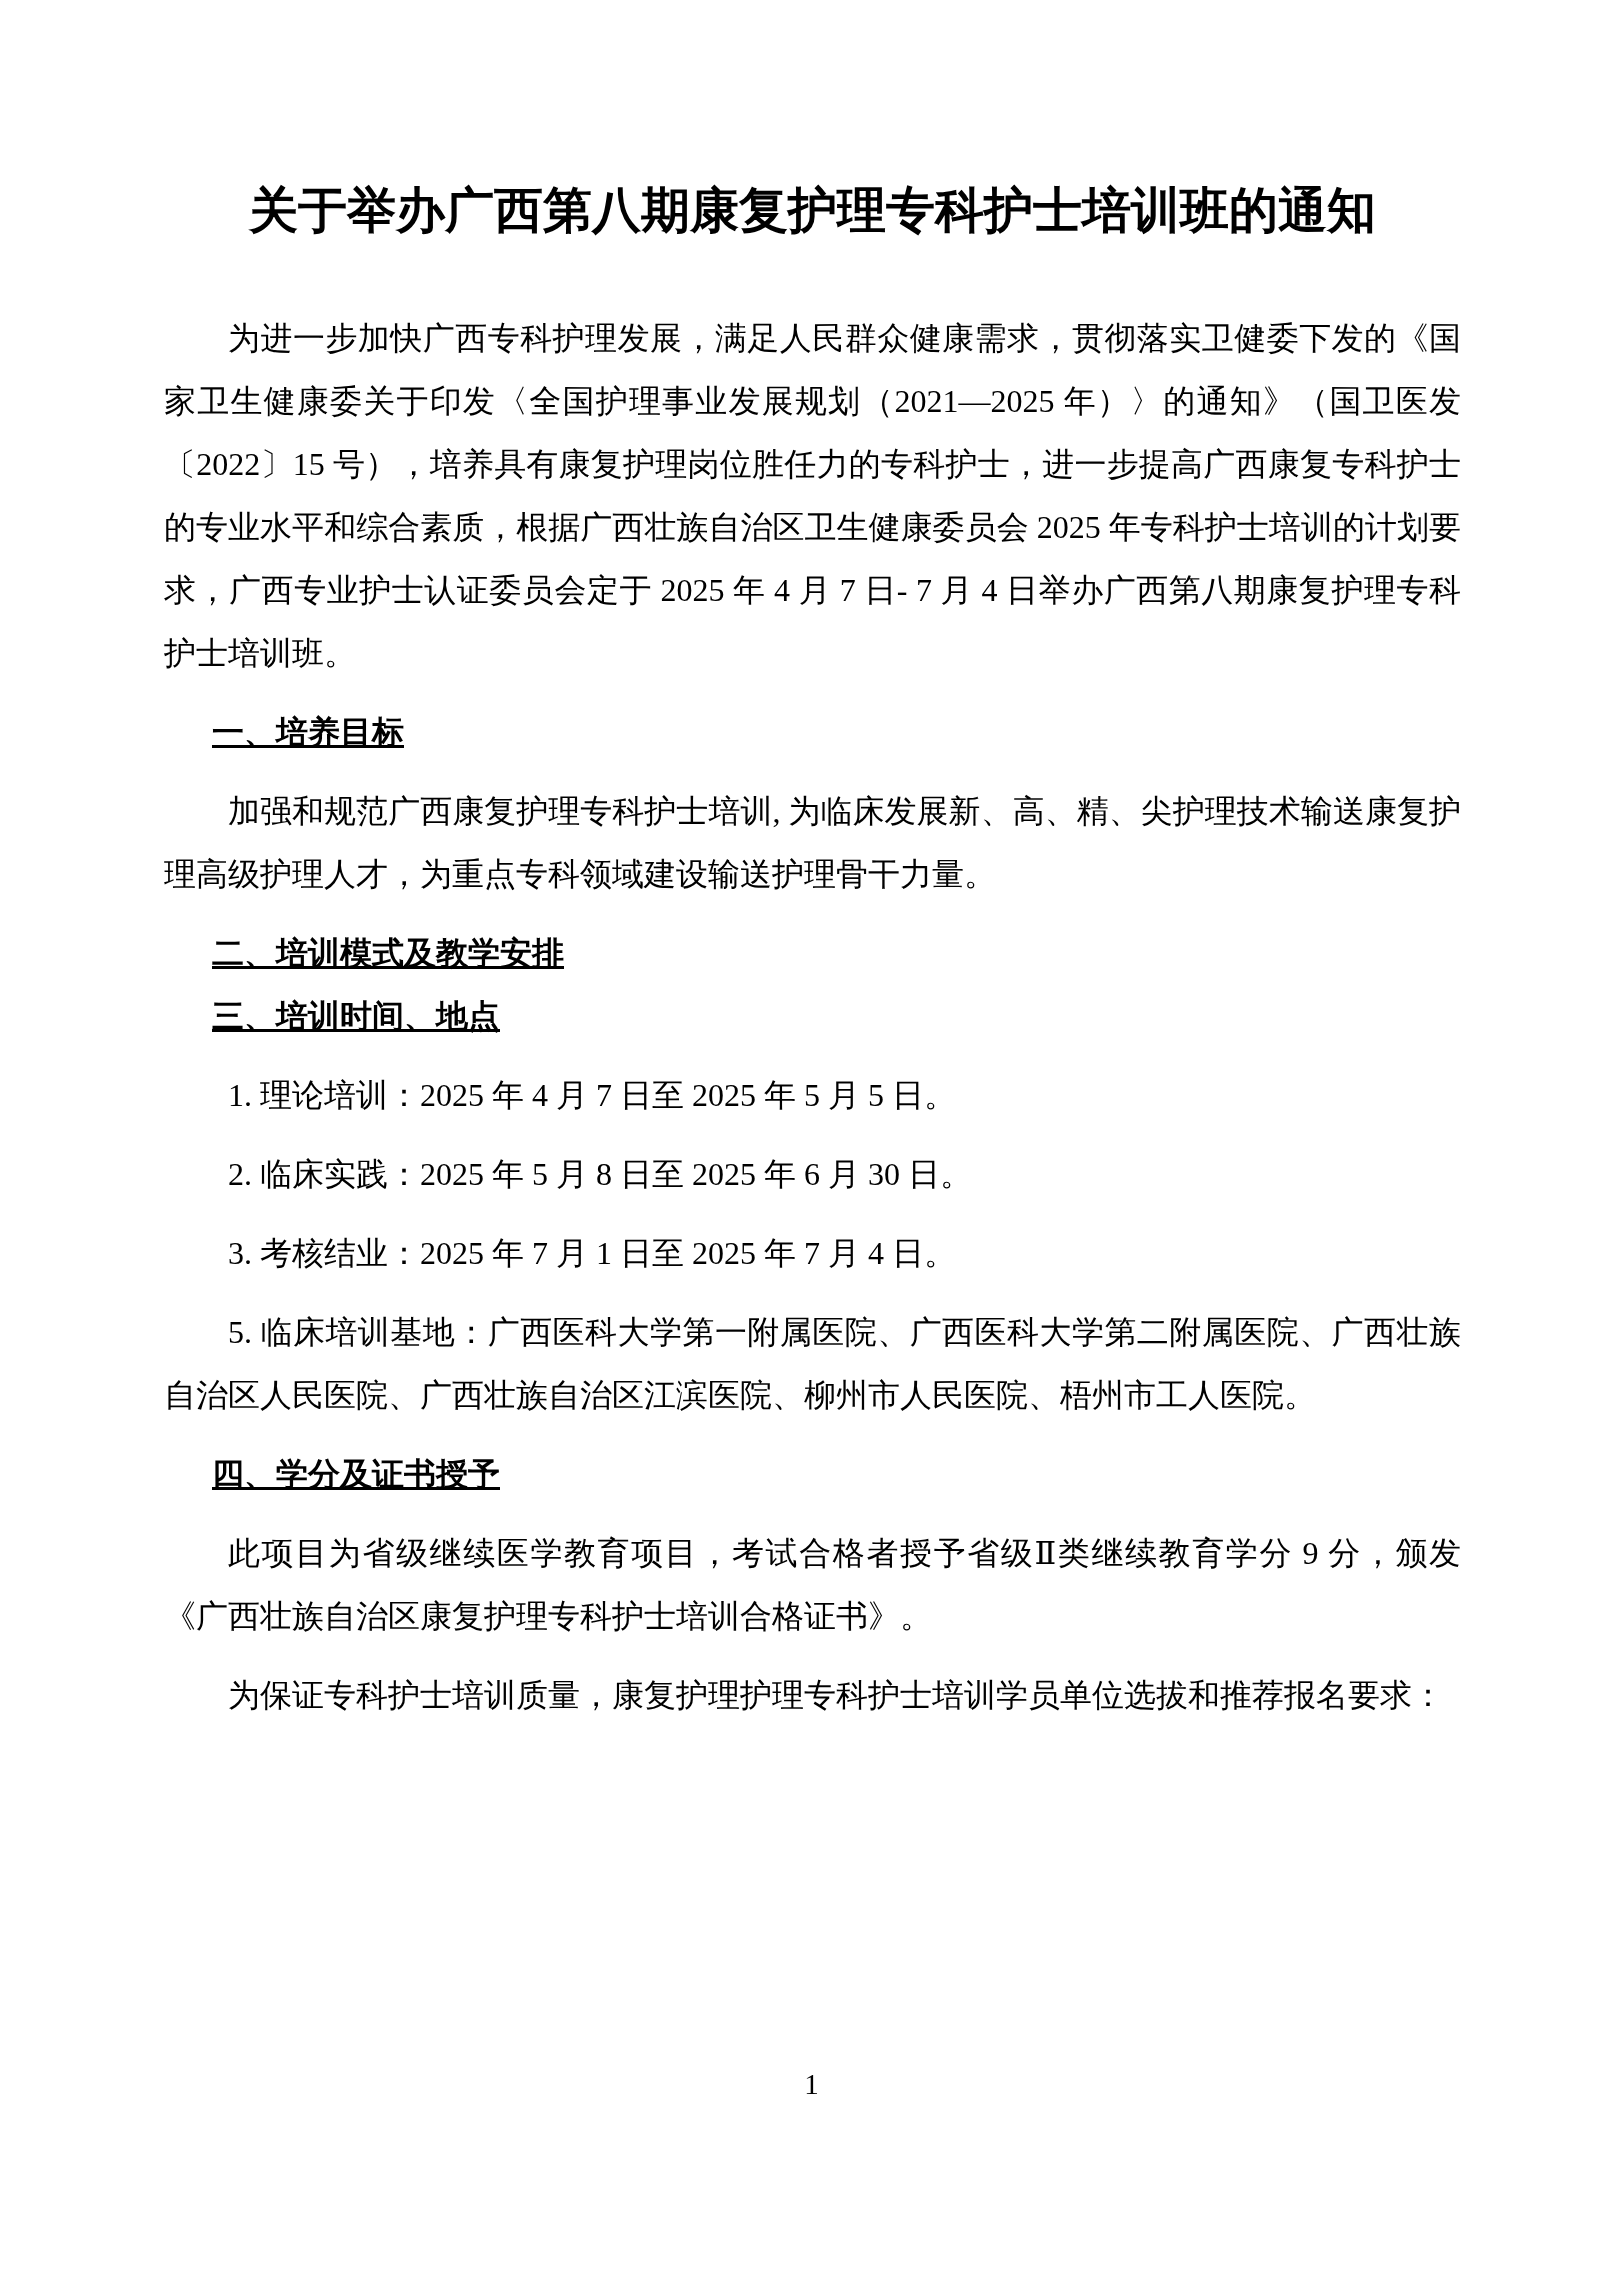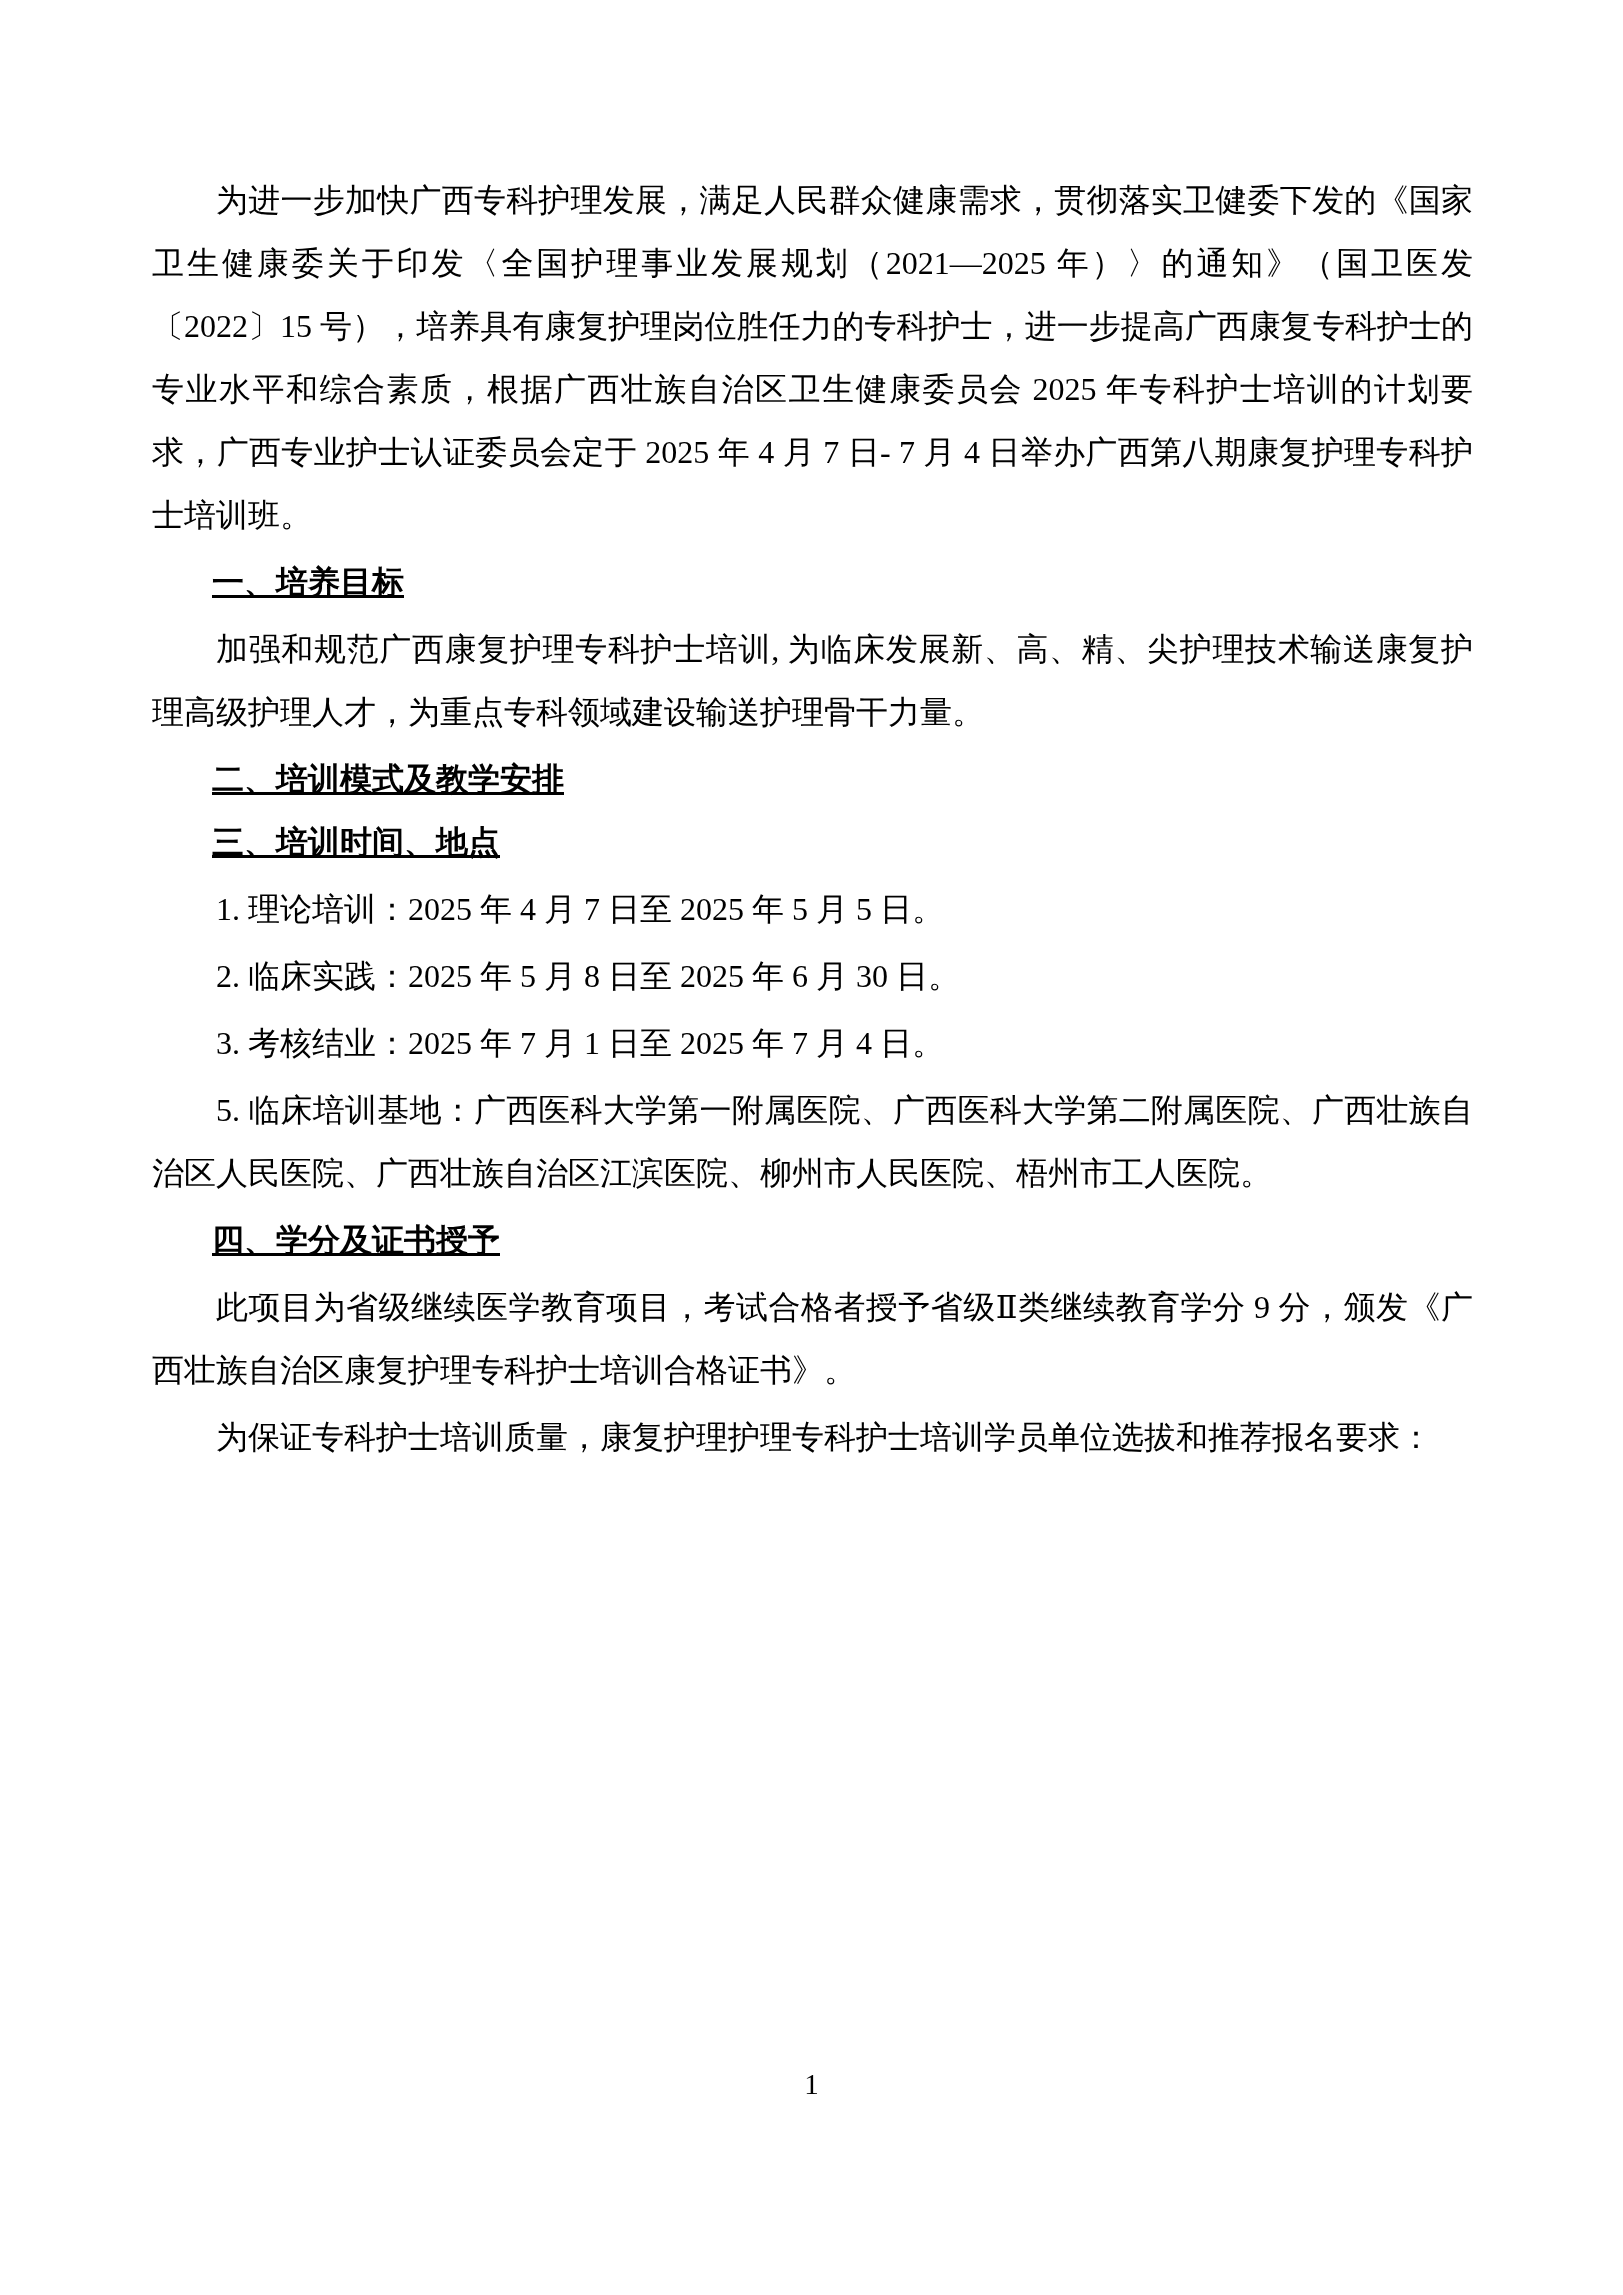--- a/index.html
+++ b/index.html
@@ -25,21 +25,21 @@
   .doc-title {
     margin: 0 0 50px 0;
     font-size: 49px;
     line-height: 92px;
     font-weight: bold;
     text-align: center;
     font-family: "Liberation Serif", "DejaVu Serif", serif;
     white-space: nowrap;
   }
   .para {
-    margin: 4px;
+    margin: 16px;
     font-size: 32px;
     line-height: 63px;
     text-align: justify;
     text-indent: 64px;
     word-break: normal;
   }
   .heading {
     margin: 0;
     font-size: 32px;
     line-height: 63px;
@@ -59,20 +59,21 @@
     line-height: 46px;
     font-family: "Liberation Serif", "DejaVu Serif", serif;
   }
 </style>
 </head>
 <body>
 
 <div class="page">
   <div class="content">
 
+    <h1 class="doc-title">关于举办广西第八期康复护理专科护士培训班的通知</h1>
 
     <p class="para">为进一步加快广西专科护理发展，满足人民群众健康需求，贯彻落实卫健委下发的《国家卫生健康委关于印发〈全国护理事业发展规划（2021—2025 年）〉的通知》（国卫医发〔2022〕15 号），培养具有康复护理岗位胜任力的专科护士，进一步提高广西康复专科护士的专业水平和综合素质，根据广西壮族自治区卫生健康委员会 2025 年专科护士培训的计划要求，广西专业护士认证委员会定于 2025 年 4 月 7 日- 7 月 4 日举办广西第八期康复护理专科护士培训班。</p>
 
     <h2 class="heading">一、培养目标</h2>
     <p class="para">加强和规范广西康复护理专科护士培训, 为临床发展新、高、精、尖护理技术输送康复护理高级护理人才，为重点专科领域建设输送护理骨干力量。</p>
 
     <h2 class="heading">二、培训模式及教学安排</h2>
 
     <h2 class="heading">三、培训时间、地点</h2>
     <p class="para">1. 理论培训：2025 年 4 月 7 日至 2025 年 5 月 5 日。</p>

